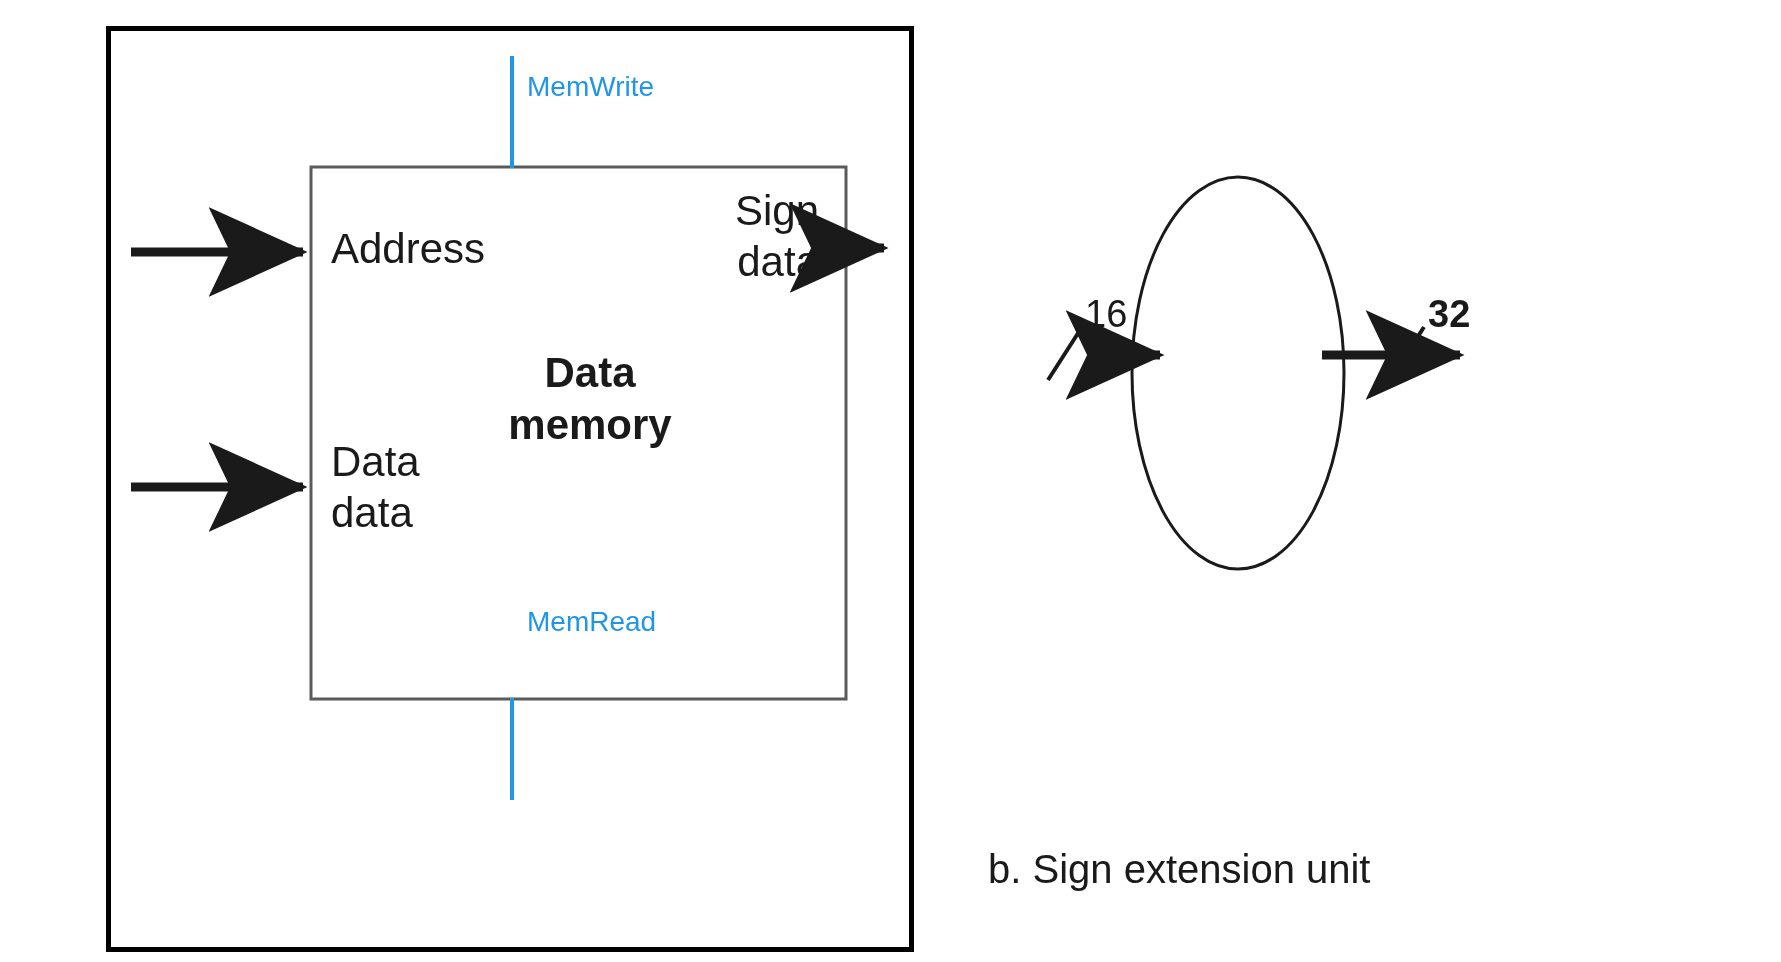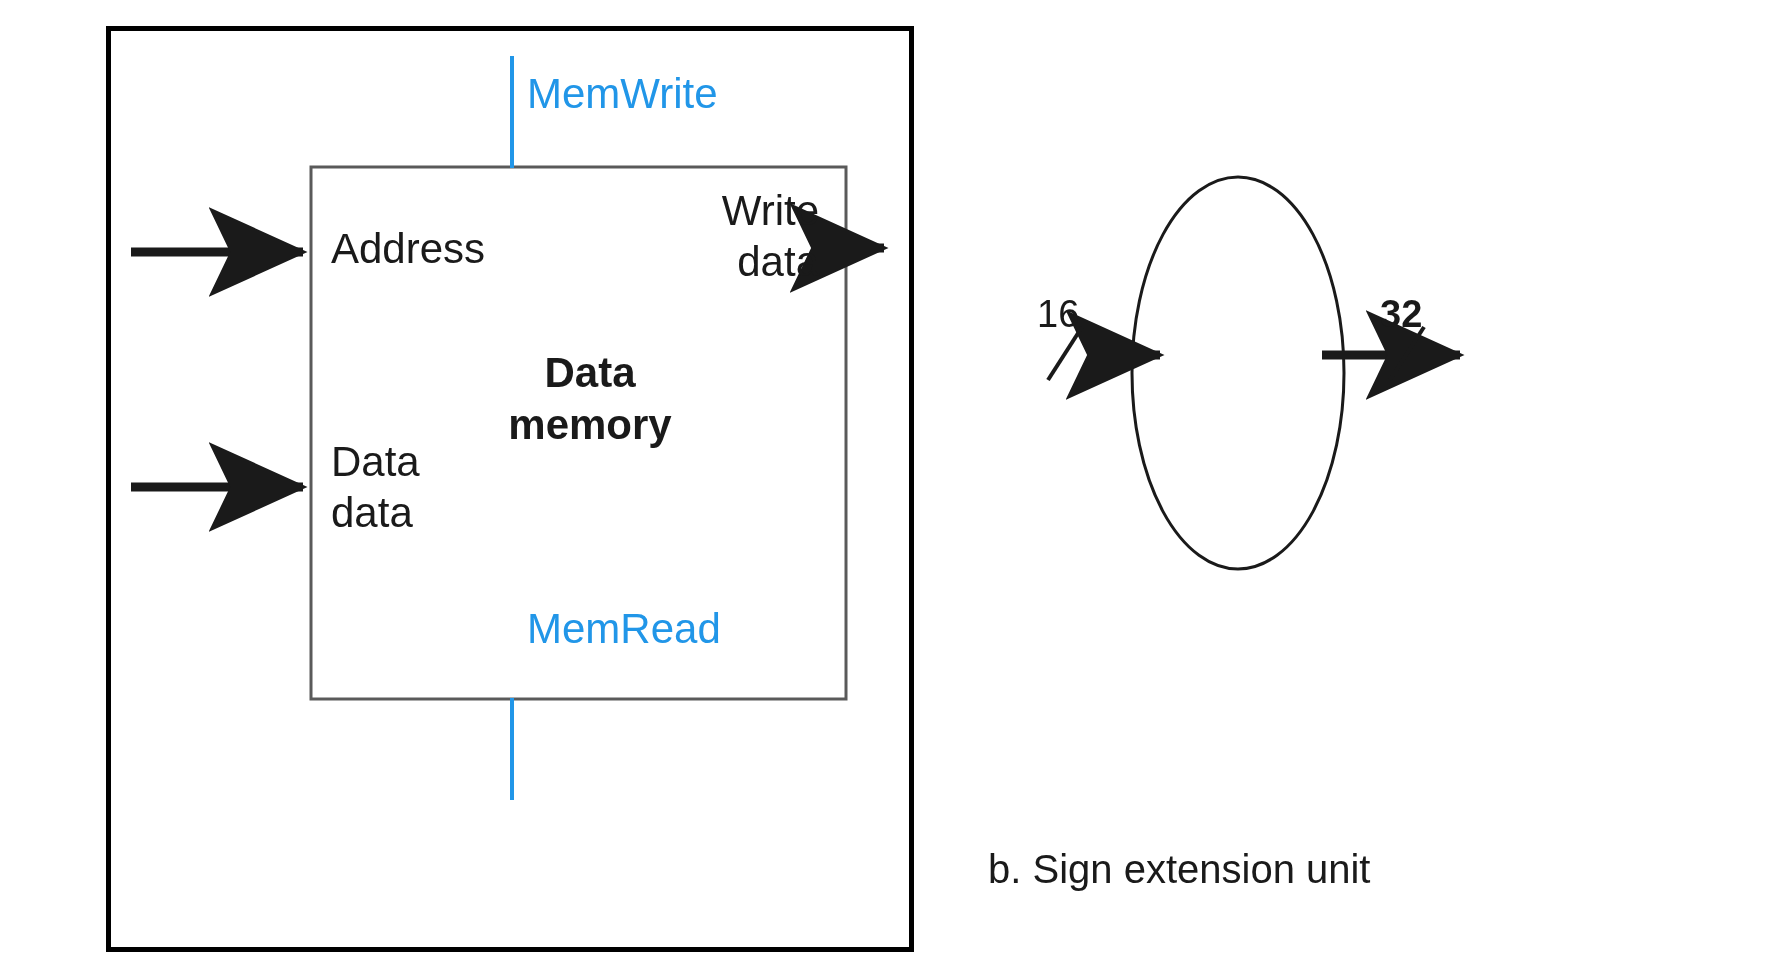--- a/index.html
+++ b/index.html
@@ -28,22 +28,22 @@
   }
   .lbl {
     position: absolute;
     font-family: "Liberation Sans", sans-serif;
     color: #1a1a1a;
     white-space: pre;
     line-height: 1.05;
   }
   .lbl-plain   { font-weight: 400; font-size: 42px; text-align: center; }
   .lbl-bold    { font-weight: 700; font-size: 42px; }
-  .lbl-ctrl    { font-weight: 400; font-size: 42px; color: #2196e8; }
-  .lbl-width   { font-weight: 400; font-size: 38px; }
+  .lbl-ctrl    { font-weight: 400; font-size: 28px; color: #2196e8; }
+  .lbl-width   { font-weight: 400; font-size: 38px; margin-left: 48px; }
   .lbl-caption { font-weight: 400; font-size: 40px; }
   .ctr { text-align: center; }
   .rgt { text-align: right; }
 </style>
 </head>
 <body>
 
 <div id="canvas">
 
   <svg id="figure" viewBox="0 0 1781 962">
@@ -75,21 +75,21 @@
 
     <line x1="1322" y1="355" x2="1460" y2="355" stroke="#1a1a1a" stroke-width="9" marker-end="url(#arrowhead)"></line>
 
     <line x1="1390" y1="380" x2="1424" y2="327" stroke="#1a1a1a" stroke-width="4"></line>
   </svg>
 
   <div class="lbl lbl-ctrl" style="left:527px; top:72px;">MemWrite</div>
 
   <div class="lbl lbl-plain" style="left:331px; top:227px;">Address</div>
 
-  <div class="lbl lbl-plain rgt" style="left:534px; top:189px; width:285px;">Write</div>
+  <div class="lbl lbl-plain rgt" style="left:534px; top:189px; width:285px;">Sign</div>
   <div class="lbl lbl-plain rgt" style="left:534px; top:240px; width:285px;">data</div>
 
   <div class="lbl lbl-bold ctr" style="left:430px; top:351px; width:320px;">Data</div>
   <div class="lbl lbl-bold ctr" style="left:430px; top:403px; width:320px;">memory</div>
 
   <div class="lbl lbl-plain" style="left:331px; top:440px;">Data</div>
   <div class="lbl lbl-plain" style="left:331px; top:491px;">data</div>
 
   <div class="lbl lbl-ctrl" style="left:527px; top:607px;">MemRead</div>
 

